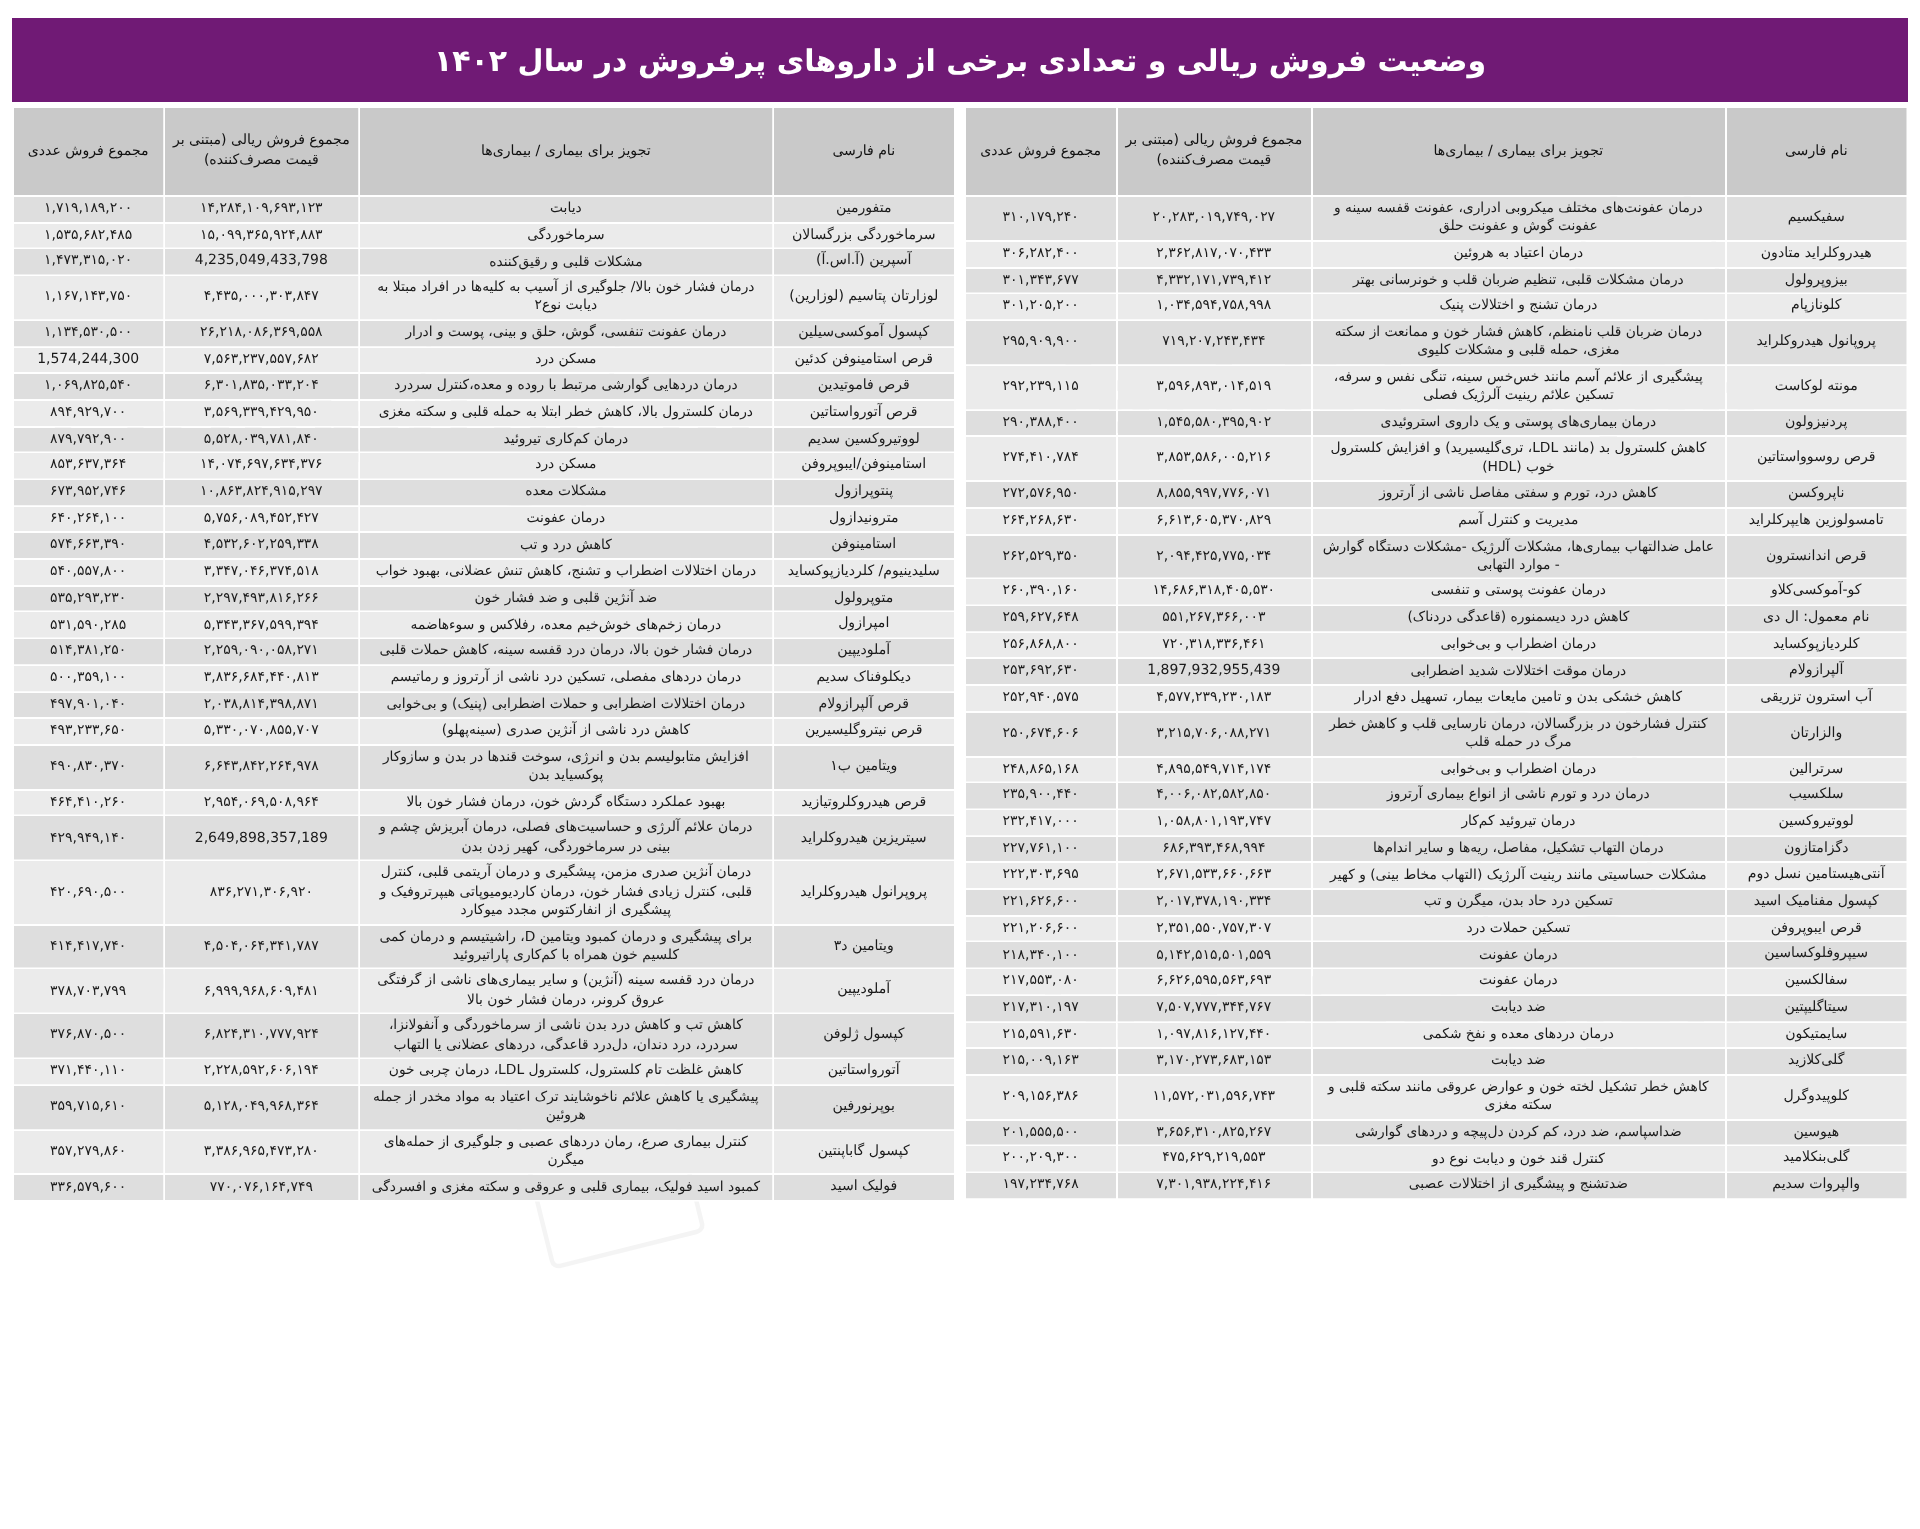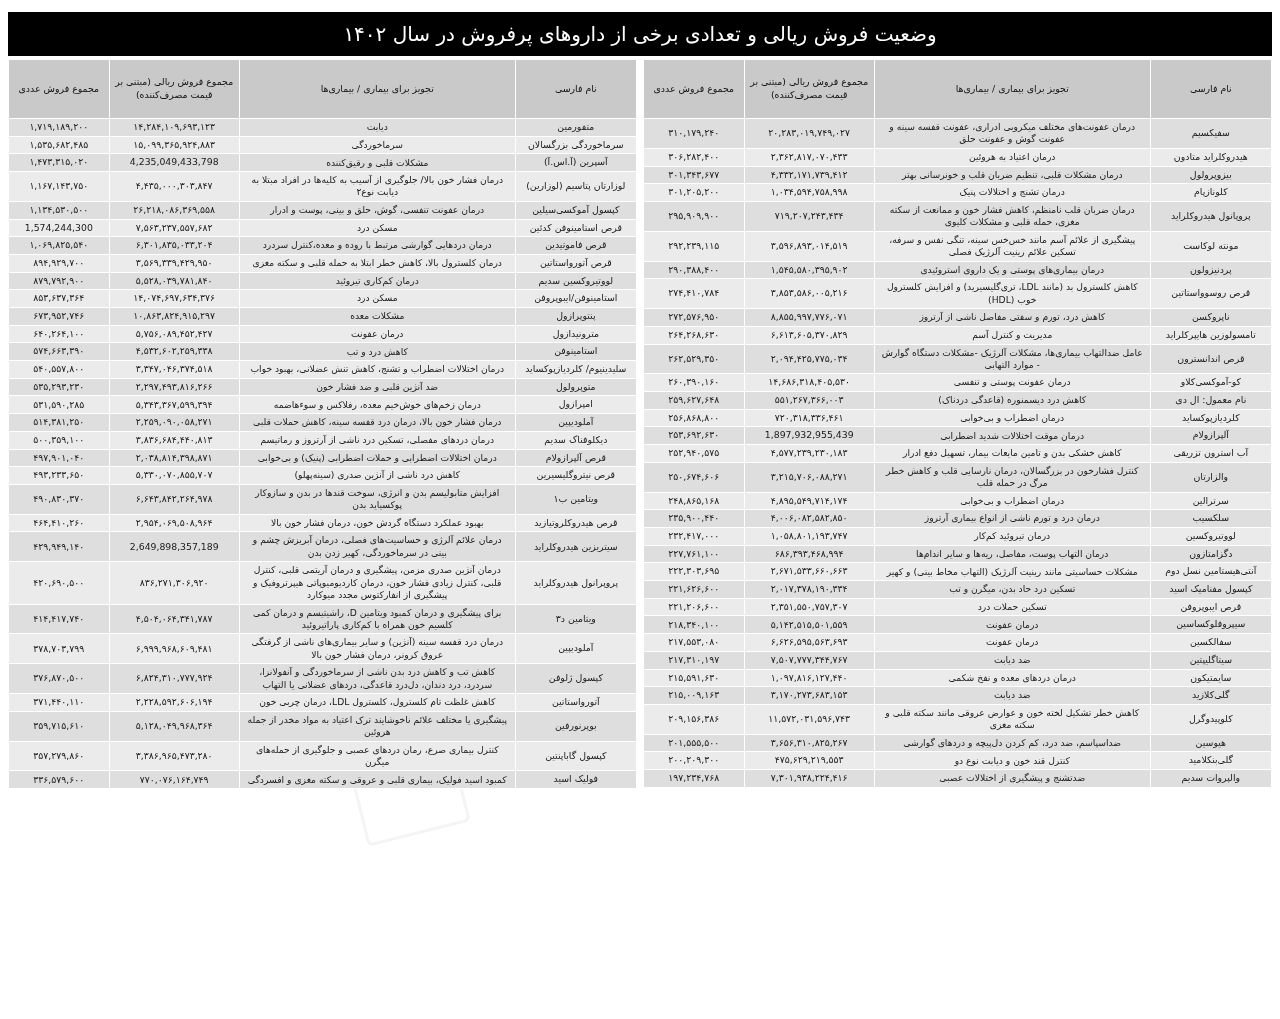--- a/index.html
+++ b/index.html
@@ -52,28 +52,28 @@
   }
   .wm-s1 { top: 180px; left: 280px; width: 120px; height: 150px; transform: rotate(12deg); }
   .wm-s2 { top: 470px; left: 980px; width: 110px; height: 140px; transform: rotate(-8deg); }
   .wm-s3 { top: 120px; left: 1050px; width: 90px;  height: 120px; transform: rotate(6deg); border-radius: 50%; }
   .wm-s4 { top: 700px; left: 350px; width: 100px; height: 130px; transform: rotate(-14deg); }
 
   
   .title-bar {
     position: relative;
     z-index: 10;
-    background: #000000;
+    background: #701a75;
     color: #ffffff;
-    height: 44px;
+    height: 56px;
     display: flex;
     align-items: center;
     justify-content: center;
     font-size: 20px;
-    font-weight: normal;
+    font-weight: bold;
     letter-spacing: 0px;
   }
 
   
   .tables {
     position: relative;
     z-index: 10;
     display: flex;
     flex-direction: row-reverse;
     gap: 6px;
@@ -313,21 +313,21 @@
               <td class="col-count">۳۷۶,۸۷۰,۵۰۰</td>
             </tr>
             <tr class="even">
               <td class="col-name">آتورواستاتین</td>
               <td class="col-desc">کاهش غلظت تام کلسترول، کلسترول LDL، درمان چربی خون</td>
               <td class="col-rial">۲,۲۲۸,۵۹۲,۶۰۶,۱۹۴</td>
               <td class="col-count">۳۷۱,۴۴۰,۱۱۰</td>
             </tr>
             <tr class="odd">
               <td class="col-name">بوپرنورفین</td>
-              <td class="col-desc">پیشگیری یا مختلف علائم ناخوشایند ترک اعتیاد به مواد مخدر از جمله هروئین</td>
+              <td class="col-desc">پیشگیری یا کاهش علائم ناخوشایند ترک اعتیاد به مواد مخدر از جمله هروئین</td>
               <td class="col-rial">۵,۱۲۸,۰۴۹,۹۶۸,۳۶۴</td>
               <td class="col-count">۳۵۹,۷۱۵,۶۱۰</td>
             </tr>
             <tr class="even">
               <td class="col-name">کپسول گاباپنتین</td>
               <td class="col-desc">کنترل بیماری صرع، رمان دردهای عصبی و جلوگیری از حمله‌های میگرن</td>
               <td class="col-rial">۳,۳۸۶,۹۶۵,۴۷۳,۲۸۰</td>
               <td class="col-count">۳۵۷,۲۷۹,۸۶۰</td>
             </tr>
             <tr class="odd">
@@ -466,21 +466,21 @@
               <td class="col-count">۲۳۵,۹۰۰,۴۴۰</td>
             </tr>
             <tr class="even">
               <td class="col-name">لووتیروکسین</td>
               <td class="col-desc">درمان تیروئید کم‌کار</td>
               <td class="col-rial">۱,۰۵۸,۸۰۱,۱۹۳,۷۴۷</td>
               <td class="col-count">۲۳۲,۴۱۷,۰۰۰</td>
             </tr>
             <tr class="odd">
               <td class="col-name">دگزامتازون</td>
-              <td class="col-desc">درمان التهاب پوست، مفاصل، ریه‌ها و سایر اندام‌ها</td>
+              <td class="col-desc">درمان التهاب تشکیل، مفاصل، ریه‌ها و سایر اندام‌ها</td>
               <td class="col-rial">۶۸۶,۳۹۳,۴۶۸,۹۹۴</td>
               <td class="col-count">۲۲۷,۷۶۱,۱۰۰</td>
             </tr>
             <tr class="even">
               <td class="col-name">آنتی‌هیستامین نسل دوم</td>
               <td class="col-desc">مشکلات حساسیتی مانند رینیت آلرژیک (التهاب مخاط بینی) و کهیر</td>
               <td class="col-rial">۲,۶۷۱,۵۳۳,۶۶۰,۶۶۳</td>
               <td class="col-count">۲۲۲,۳۰۳,۶۹۵</td>
             </tr>
             <tr class="odd">

